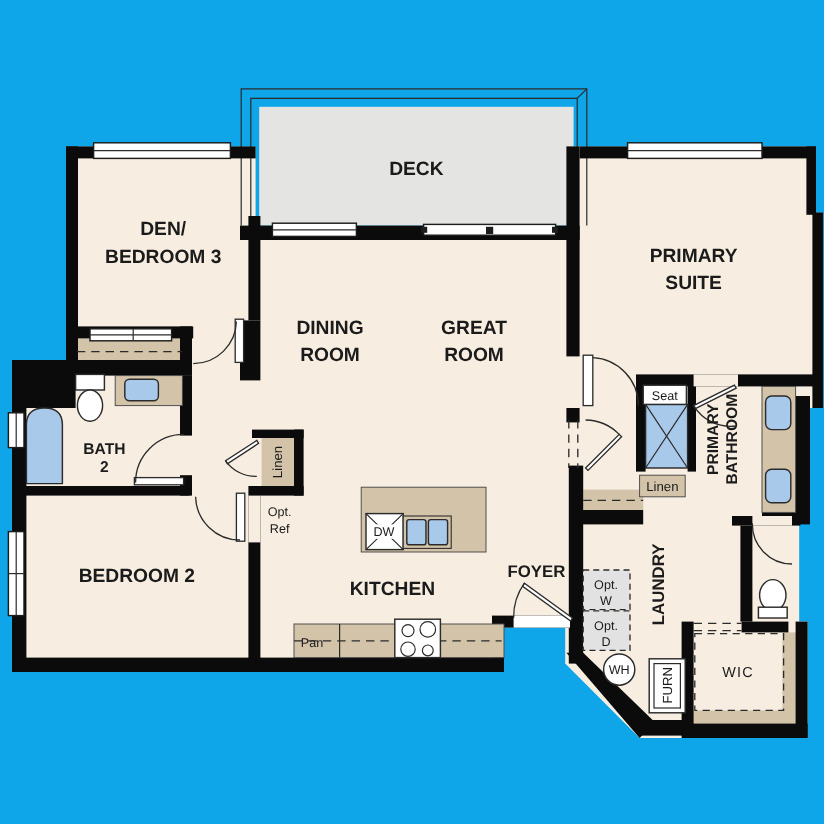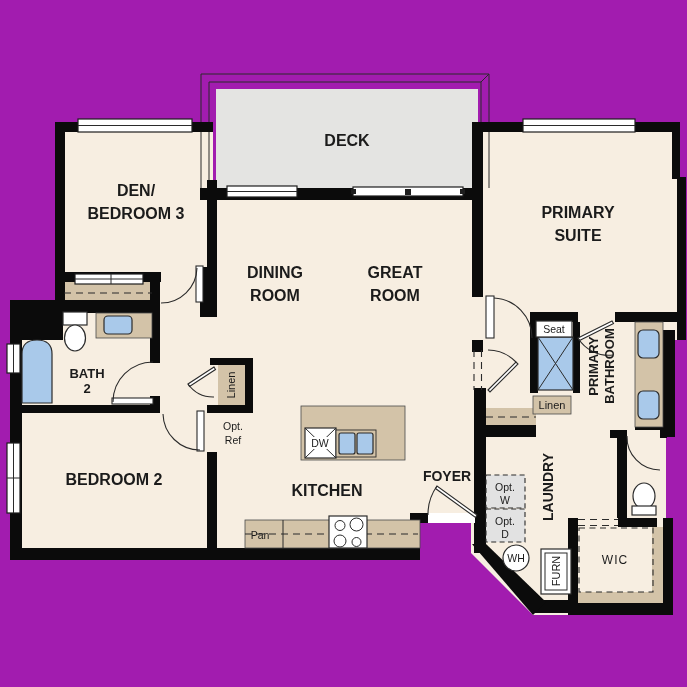--- a/index.html
+++ b/index.html
@@ -1,16 +1,16 @@
 <!DOCTYPE html>
 <html style="--floor: #f7eee1; --deck: #e4e4e2; --wall: #0b0b0b; --counter: #d3c3a8; --fixture: #a9c9ea; --optional: #e2e2e2;"><head>
 <meta charset="utf-8">
 <style>
   html,body{margin:0;padding:0;background:#fff;}
-  .stage{position:relative;width:687px;height:687px;background:#a21caf;overflow:hidden;
+  .stage{position:relative;width:687px;height:687px;background:#0ea5e9;overflow:hidden;
          font-family:"Liberation Sans",sans-serif;}
   svg{position:absolute;left:0;top:0;}
   .floor-path{fill:var(--floor,#f7eee1);}
   .deck-floor{fill:var(--deck,#e4e4e2);}
   .wall{fill:var(--wall,#0b0b0b);}
   .tan{fill:var(--counter,#d3c3a8);stroke:#4a4a4a;stroke-width:0.8;}
   .tan-nostroke{fill:var(--counter,#d3c3a8);}
   .blue{fill:var(--fixture,#a9c9ea);stroke:#2b2b2b;stroke-width:1.2;}
   .white-fix{fill:#fff;stroke:#2b2b2b;stroke-width:1.2;}
   .optbox{fill:var(--optional,#e2e2e2);stroke:#2b2b2b;stroke-width:1.1;stroke-dasharray:5 3.4;}

